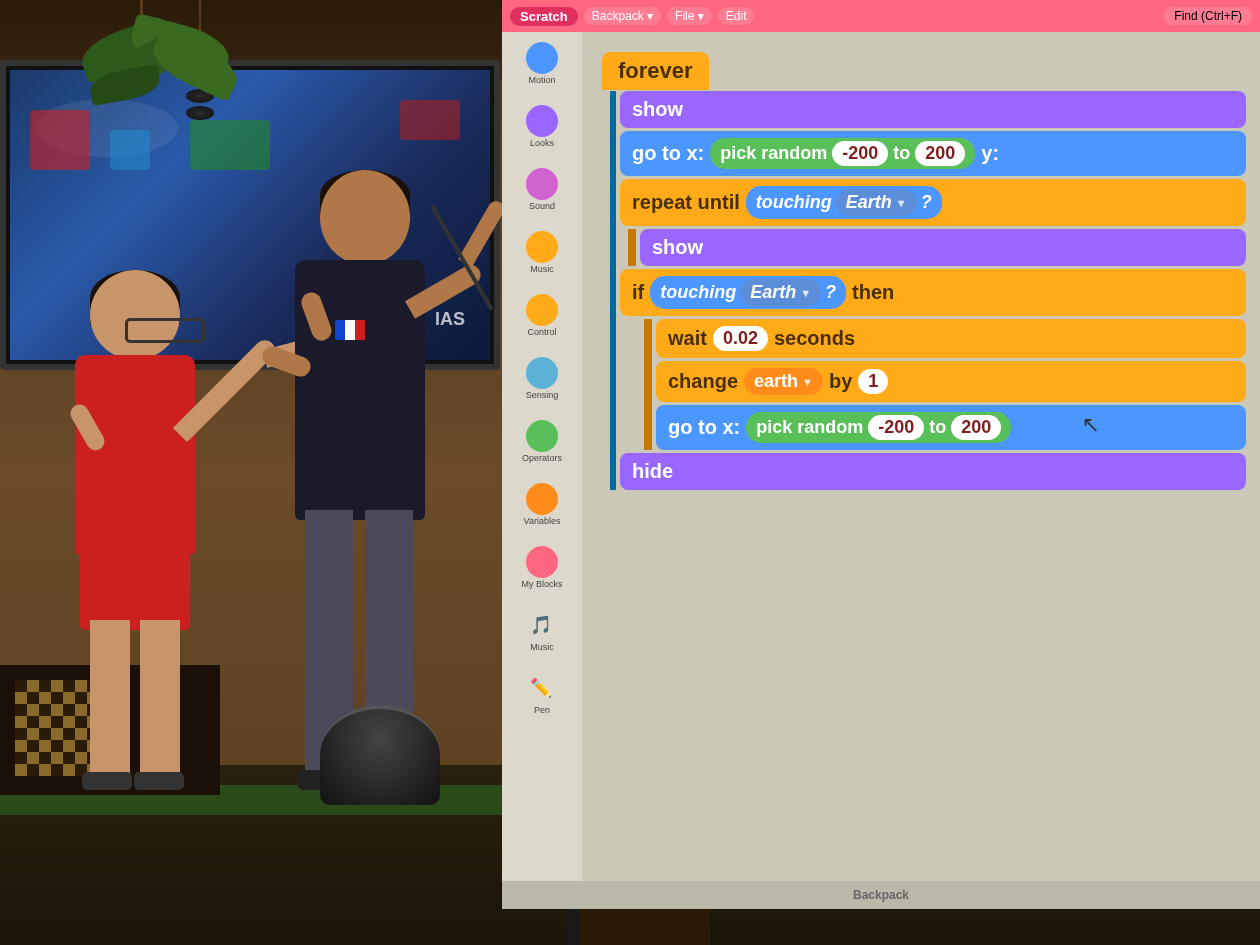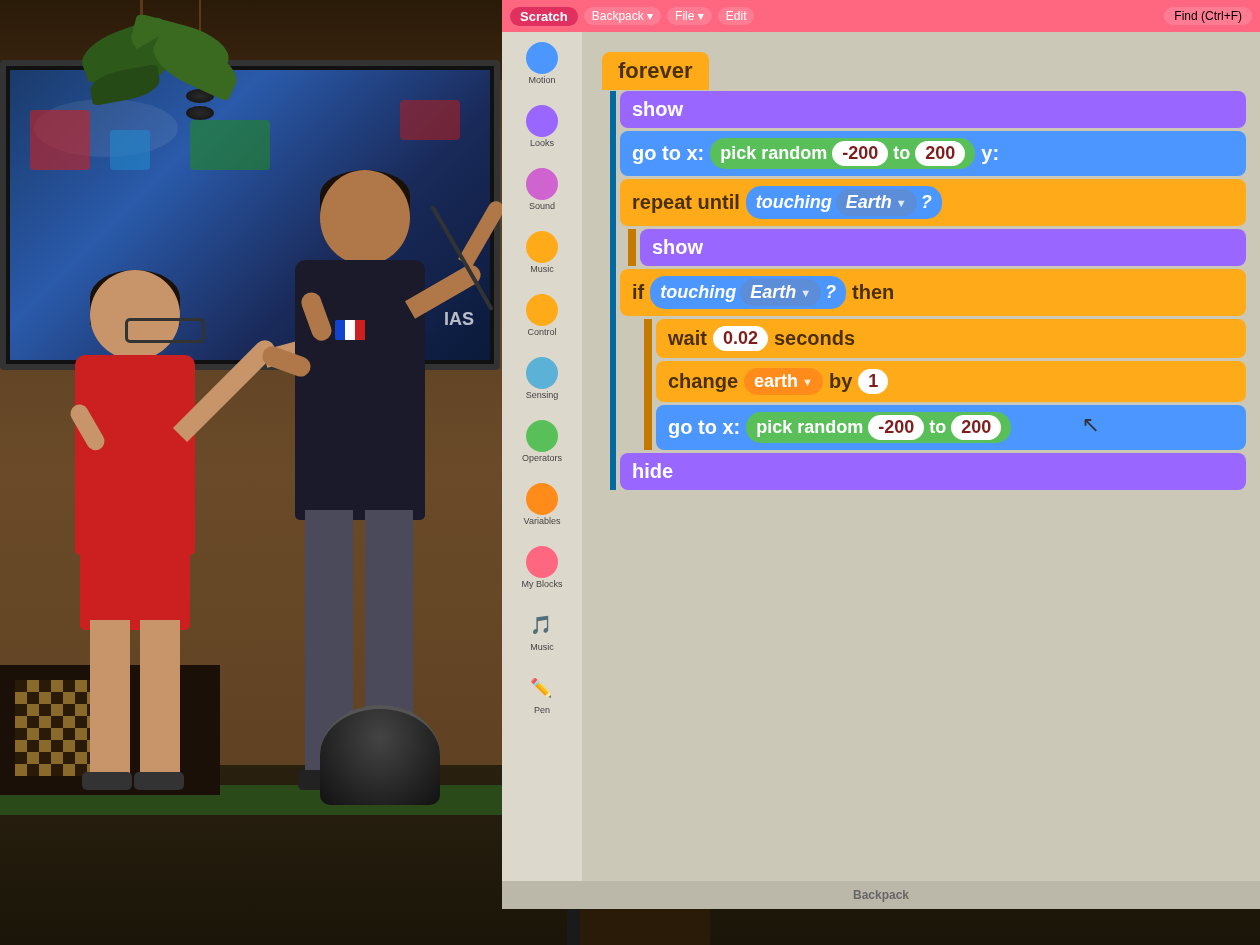--- a/index.html
+++ b/index.html
@@ -463,21 +463,21 @@
     <div class="tv-inner">
       <div class="tv-glare"></div>
 
       <div style="position:absolute;inset:0;display:flex;align-items:center;justify-content:center;opacity:0.6;">
         <div style="width:60px;height:60px;background:#cc2020;border-radius:4px;position:absolute;left:20px;top:40px;"></div>
         <div style="width:40px;height:40px;background:#2288cc;border-radius:4px;position:absolute;left:100px;top:60px;"></div>
         <div style="width:80px;height:50px;background:#228822;border-radius:4px;position:absolute;left:180px;top:50px;"></div>
         <div style="position:absolute;right:30px;top:30px;width:60px;height:40px;background:#aa2020;border-radius:4px;"></div>
       </div>
 
-      <div style="position:absolute;bottom:30px;right:16px;font-size:18px;font-weight:bold;color:rgba(255,255,255,0.7);margin-top:12px;">IAS</div>
+      <div style="position:absolute;bottom:30px;right:25px;font-size:18px;font-weight:bold;color:rgba(255,255,255,0.7);margin-top:12px;">IAS</div>
     </div>
   </div>
 
   <div class="hanging-decor">
     <div class="hanging-string"></div>
     <div class="hanging-beads">
       <div class="bead"></div>
       <div class="bead"></div>
       <div class="bead"></div>
       <div class="bead"></div>

